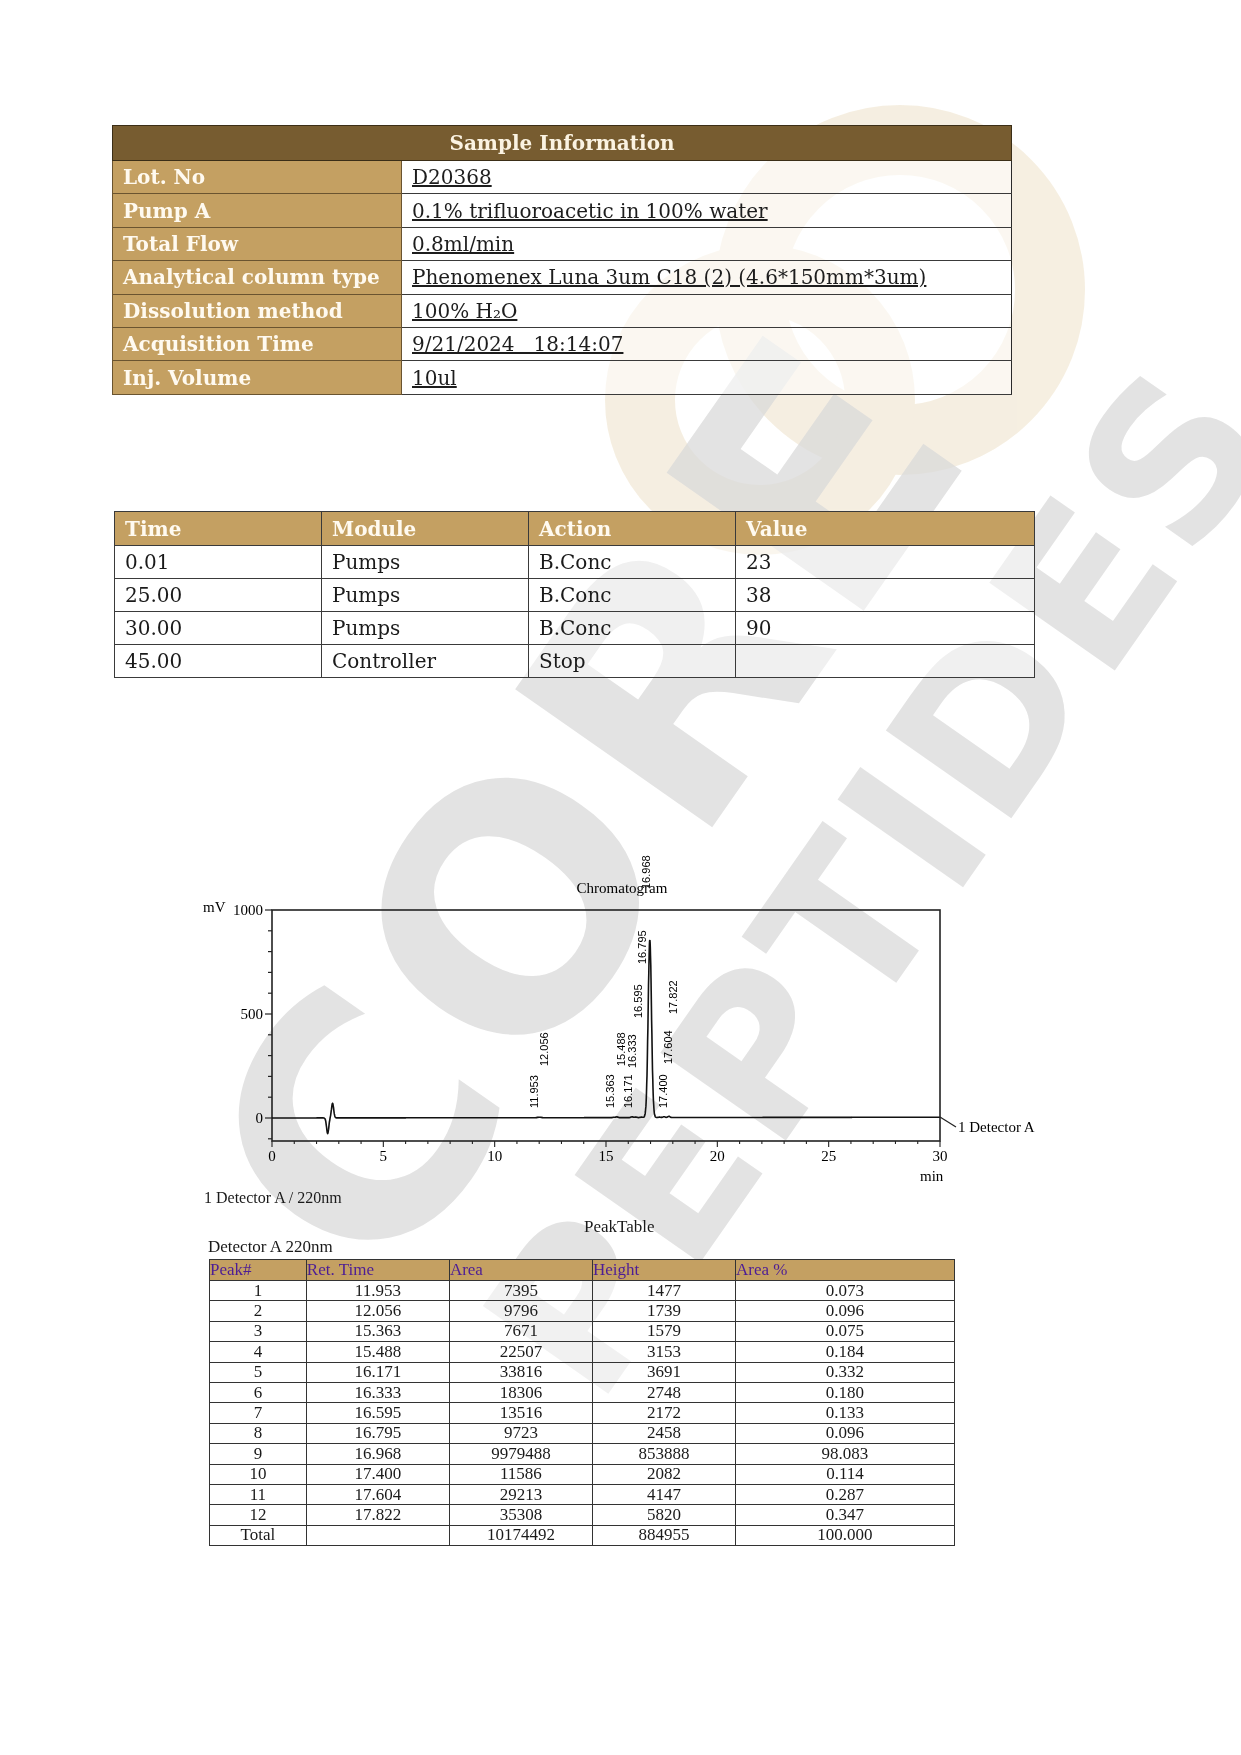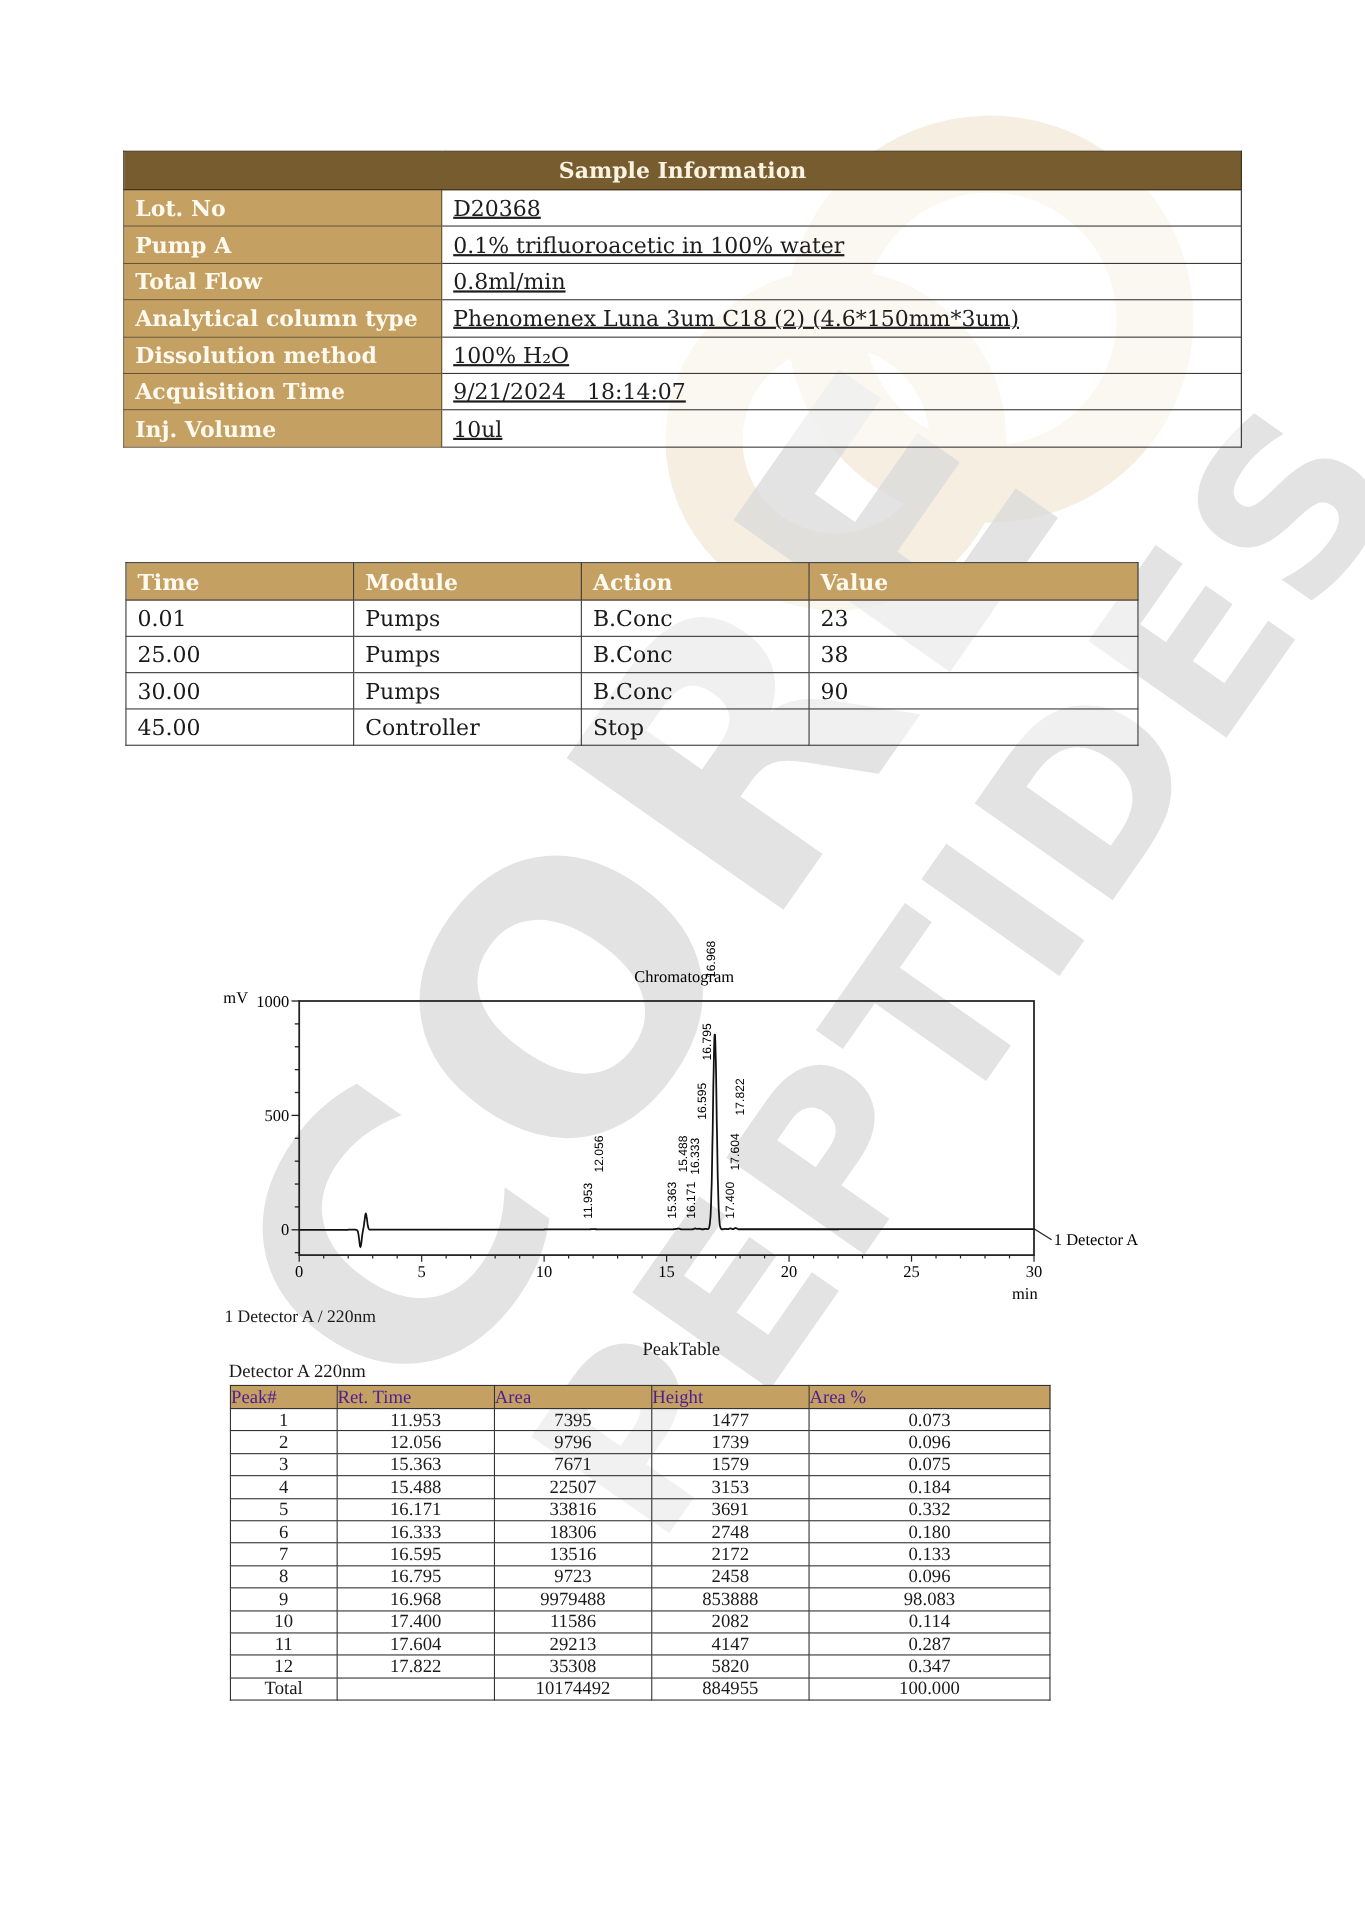--- a/index.html
+++ b/index.html
@@ -1,20 +1,20 @@
 <!DOCTYPE html>
 <html><head>
 <meta charset="utf-8">
 <style>
   html, body { margin:0; padding:0; background:#ffffff; }
   body { width:1241px; height:1755px; position:relative; overflow:hidden; font-family:"DejaVu Serif", serif; color:#1a1a1a; }
   .watermark { position:absolute; left:0; top:0; width:1241px; height:1755px; pointer-events:none; z-index:0; }
 
   
-  table.info { position:absolute; left:112px; top:137px; width:1017px; border-collapse:collapse; z-index:2; }
+  table.info { position:absolute; left:112px; top:125px; width:900px; border-collapse:collapse; z-index:2; }
   table.info th { background:#775c30; color:#fbf3e2; font-weight:bold; font-size:20px; height:34px; padding:0; border:1.5px solid #3b2e17; text-align:center; }
   table.info td { height:32.4px; padding:0 10px; font-size:20px; border:1.5px solid #3a3a3a; border-left:none; border-right:1.5px solid #2a2a2a; }
   table.info td.lbl { background:#c4a062; color:#fffaf0; font-weight:bold; width:268px; border:1.5px solid #6a5430; }
   table.info td.val { background:rgba(255,255,255,0.55); color:#1d1d1d;text-decoration:underline; }
 
   
   table.method { position:absolute; left:114px; top:511px; width:921px; border-collapse:collapse; z-index:2; }
   table.method th { background:#c4a062; color:#fffaf0; font-weight:bold; font-size:20px; text-align:left; padding:0 10px; height:33px; border:1.5px solid #3a3a3a; }
   table.method td { font-size:20px; padding:0 10px; height:32px; border:1.5px solid #3a3a3a; background:rgba(255,255,255,0.45); }
 

